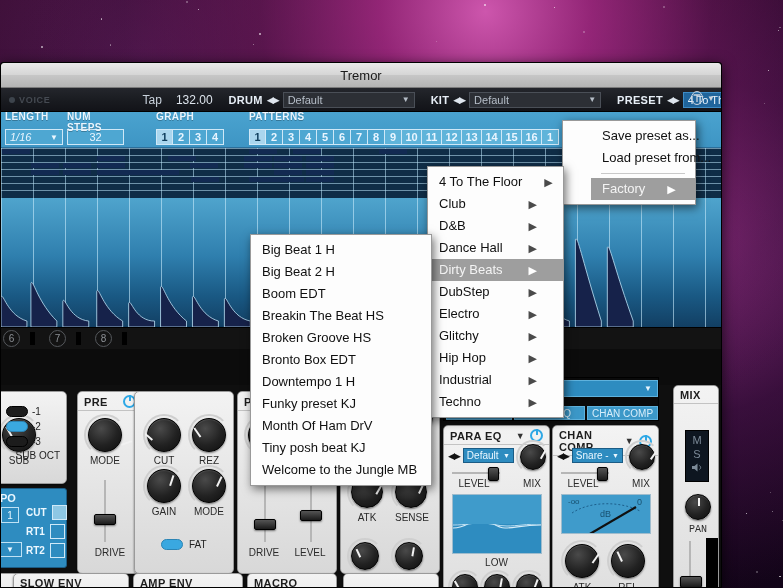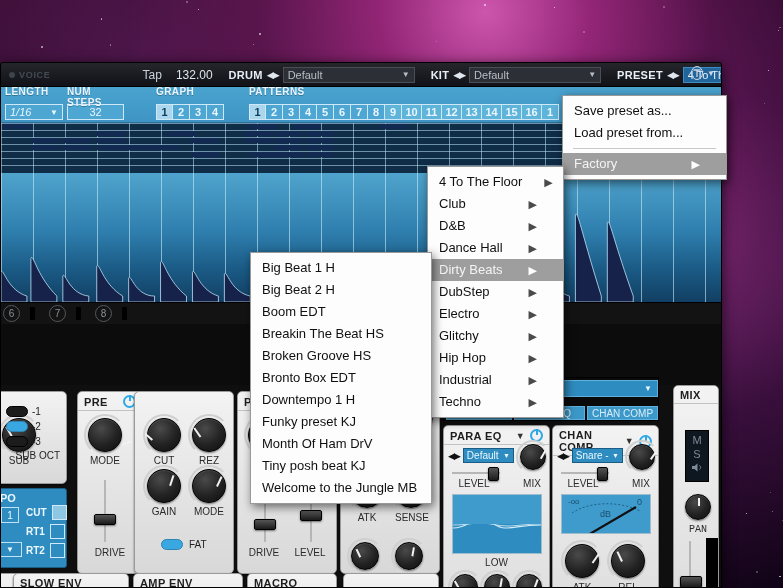--- a/index.html
+++ b/index.html
@@ -180,20 +180,23 @@
       <i style="left:779.2px;top:575.7px;width:1.4px;height:1.4px;opacity:0.74"></i>
       <i style="left:252.7px;top:43.8px;width:1.7px;height:1.7px;opacity:0.51"></i>
       <i style="left:185.9px;top:1.4px;width:1.9px;height:1.9px;opacity:0.37"></i>
       <i style="left:779.4px;top:26.5px;width:1.3px;height:1.3px;opacity:0.36"></i>
       <i style="left:663.2px;top:6.3px;width:1.9px;height:1.9px;opacity:0.33"></i>
     </div>
 </div>
 
 <div id="plugin">
 
+  <div class="titlebar">
+    <span>Tremor</span>
+  </div>
 
   <div class="topbar">
     <div class="voice-led">
       <span class="dot"></span>
       <span>VOICE</span>
     </div>
     <div class="tap">Tap</div>
     <div class="bpm">132.00</div>
 
     <div class="selgroup">
@@ -711,21 +714,21 @@
 
     </div>
 
     <div class="panel" style="left:342px; top:188px; width:96px; height:90px;">
       
     </div>
 
   </div>
 </div>
 
-<div class="menu" style="left:562px; top:95px; width:165px;">
+<div class="menu" style="left:562px; top:120px; width:134px;padding-left:28px;">
   <div class="mi">
     <span>Save preset as...</span>
   </div>
   <div class="mi">
     <span>Load preset from...</span>
   </div>
   <div class="msep"></div>
   <div class="mi hl">
     <span>Factory</span>
     <span class="tri">▶</span>
@@ -772,21 +775,21 @@
     <div class="mi">
       <span>Industrial</span>
       <span class="tri">▶</span>
     </div>
     <div class="mi">
       <span>Techno</span>
       <span class="tri">▶</span>
     </div>
   </div>
 
-<div class="menu" id="preset-list-menu" style="left:250px; top:252px; width:182px;">
+<div class="menu" id="preset-list-menu" style="left:250px; top:234px; width:182px;">
     <div class="mi">
       <span>Big Beat 1  H</span>
     </div>
     <div class="mi">
       <span>Big Beat 2  H</span>
     </div>
     <div class="mi">
       <span>Boom EDT</span>
     </div>
     <div class="mi">

